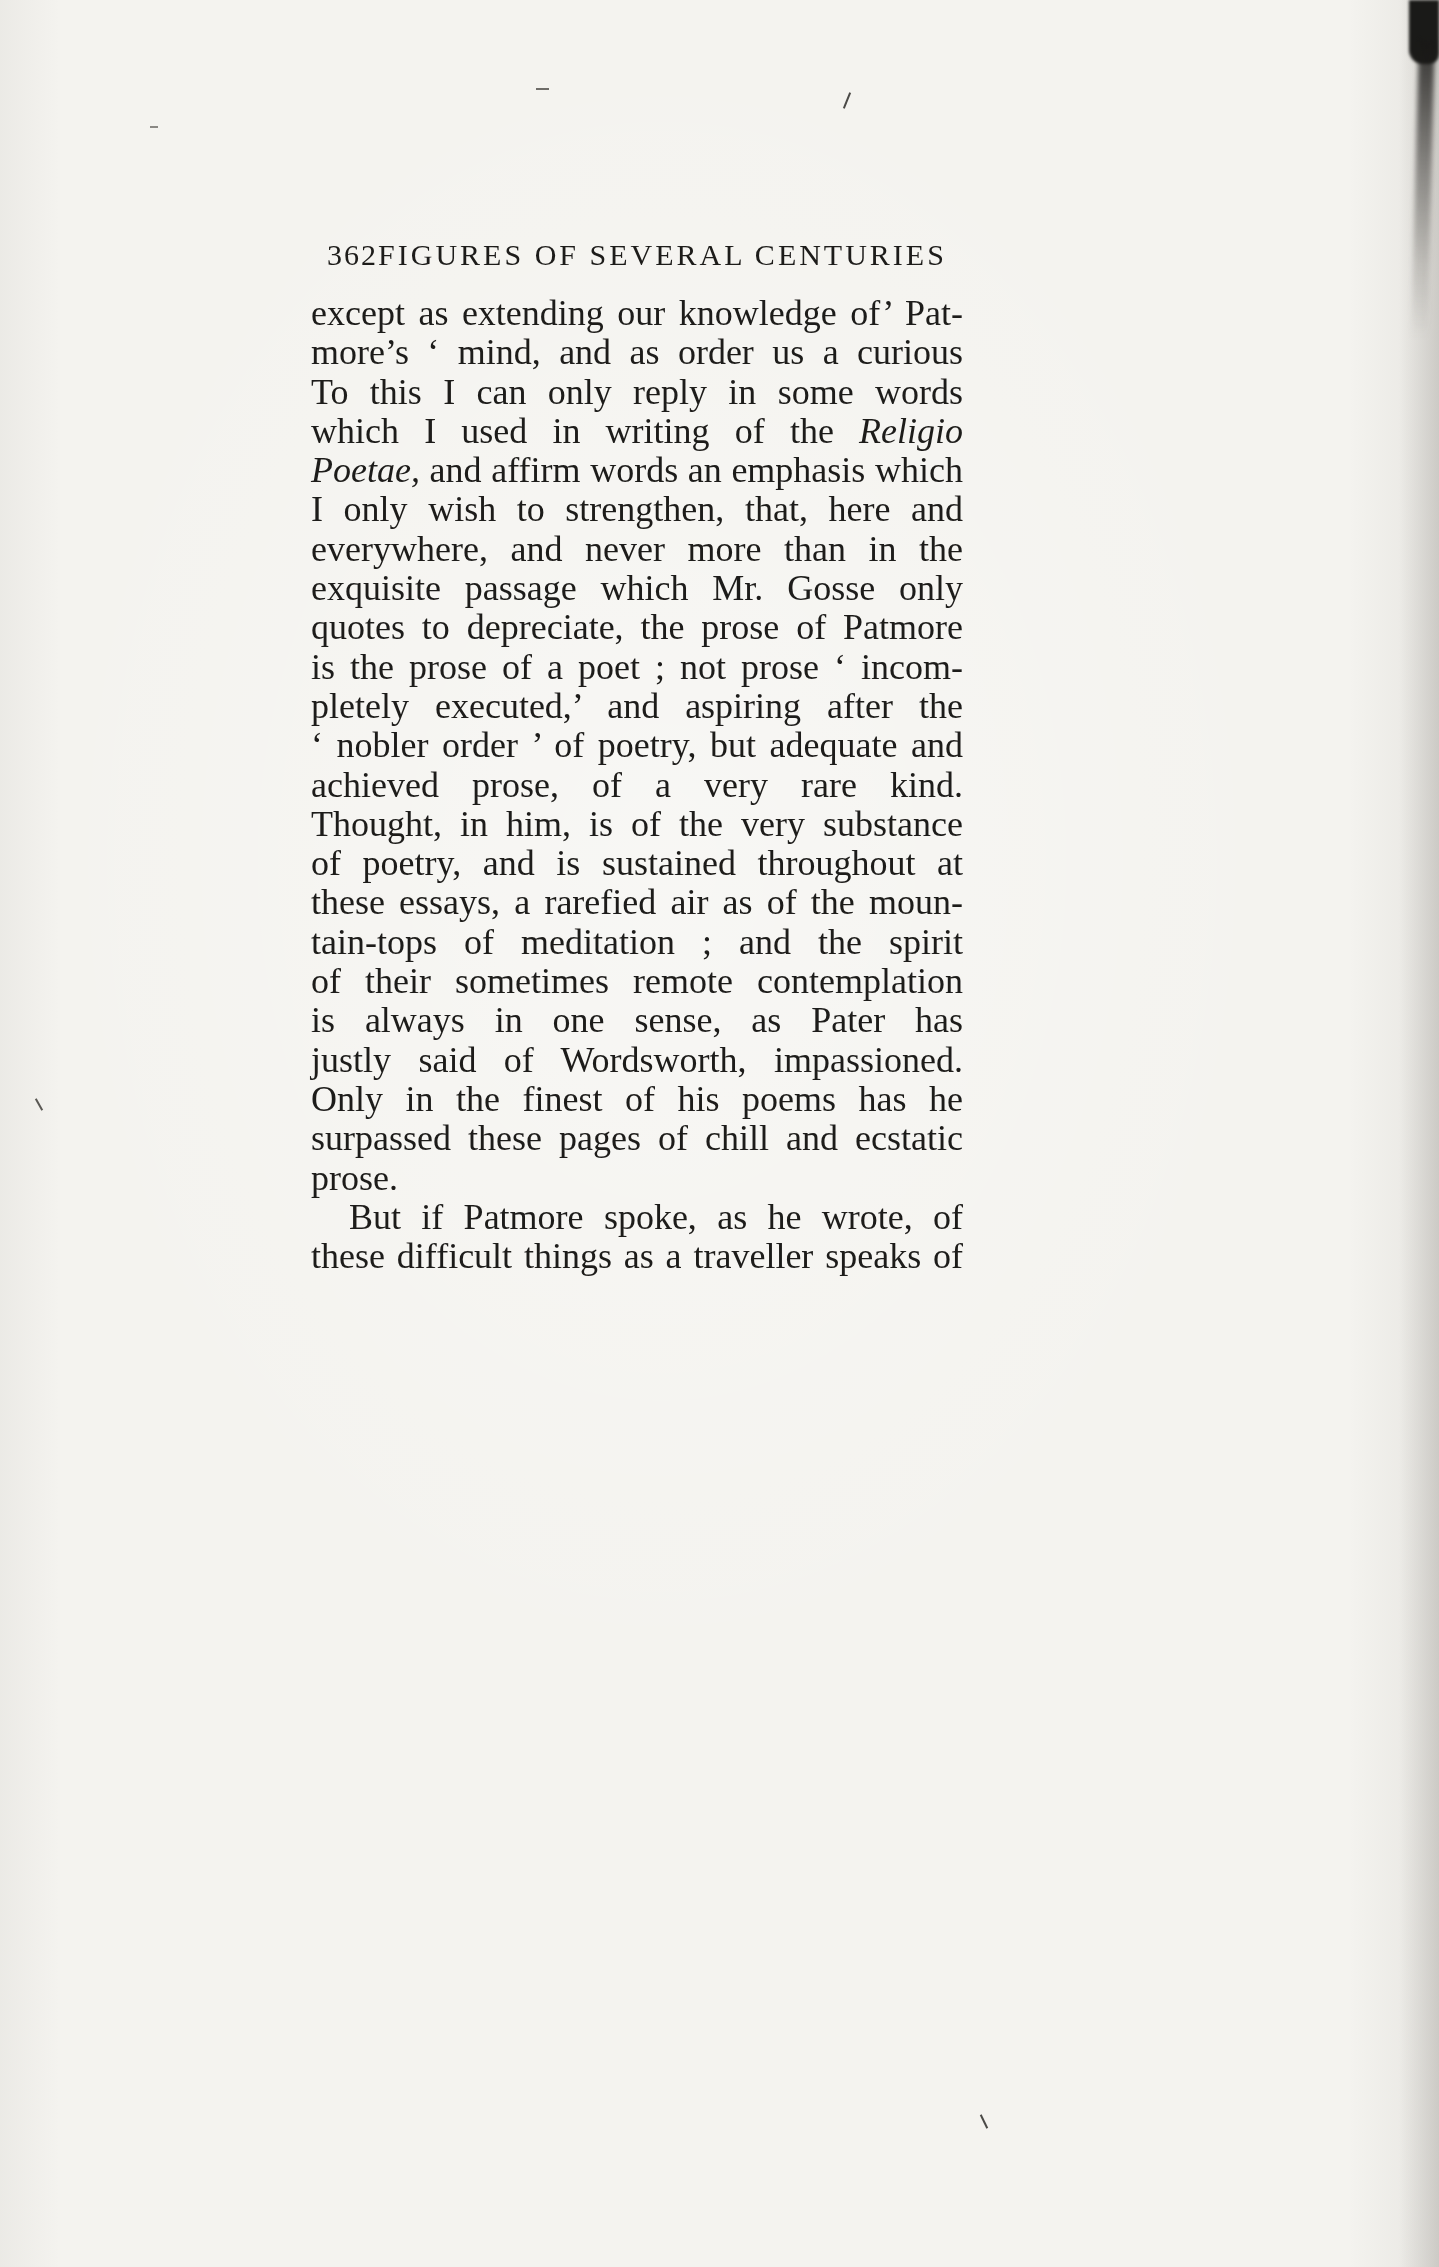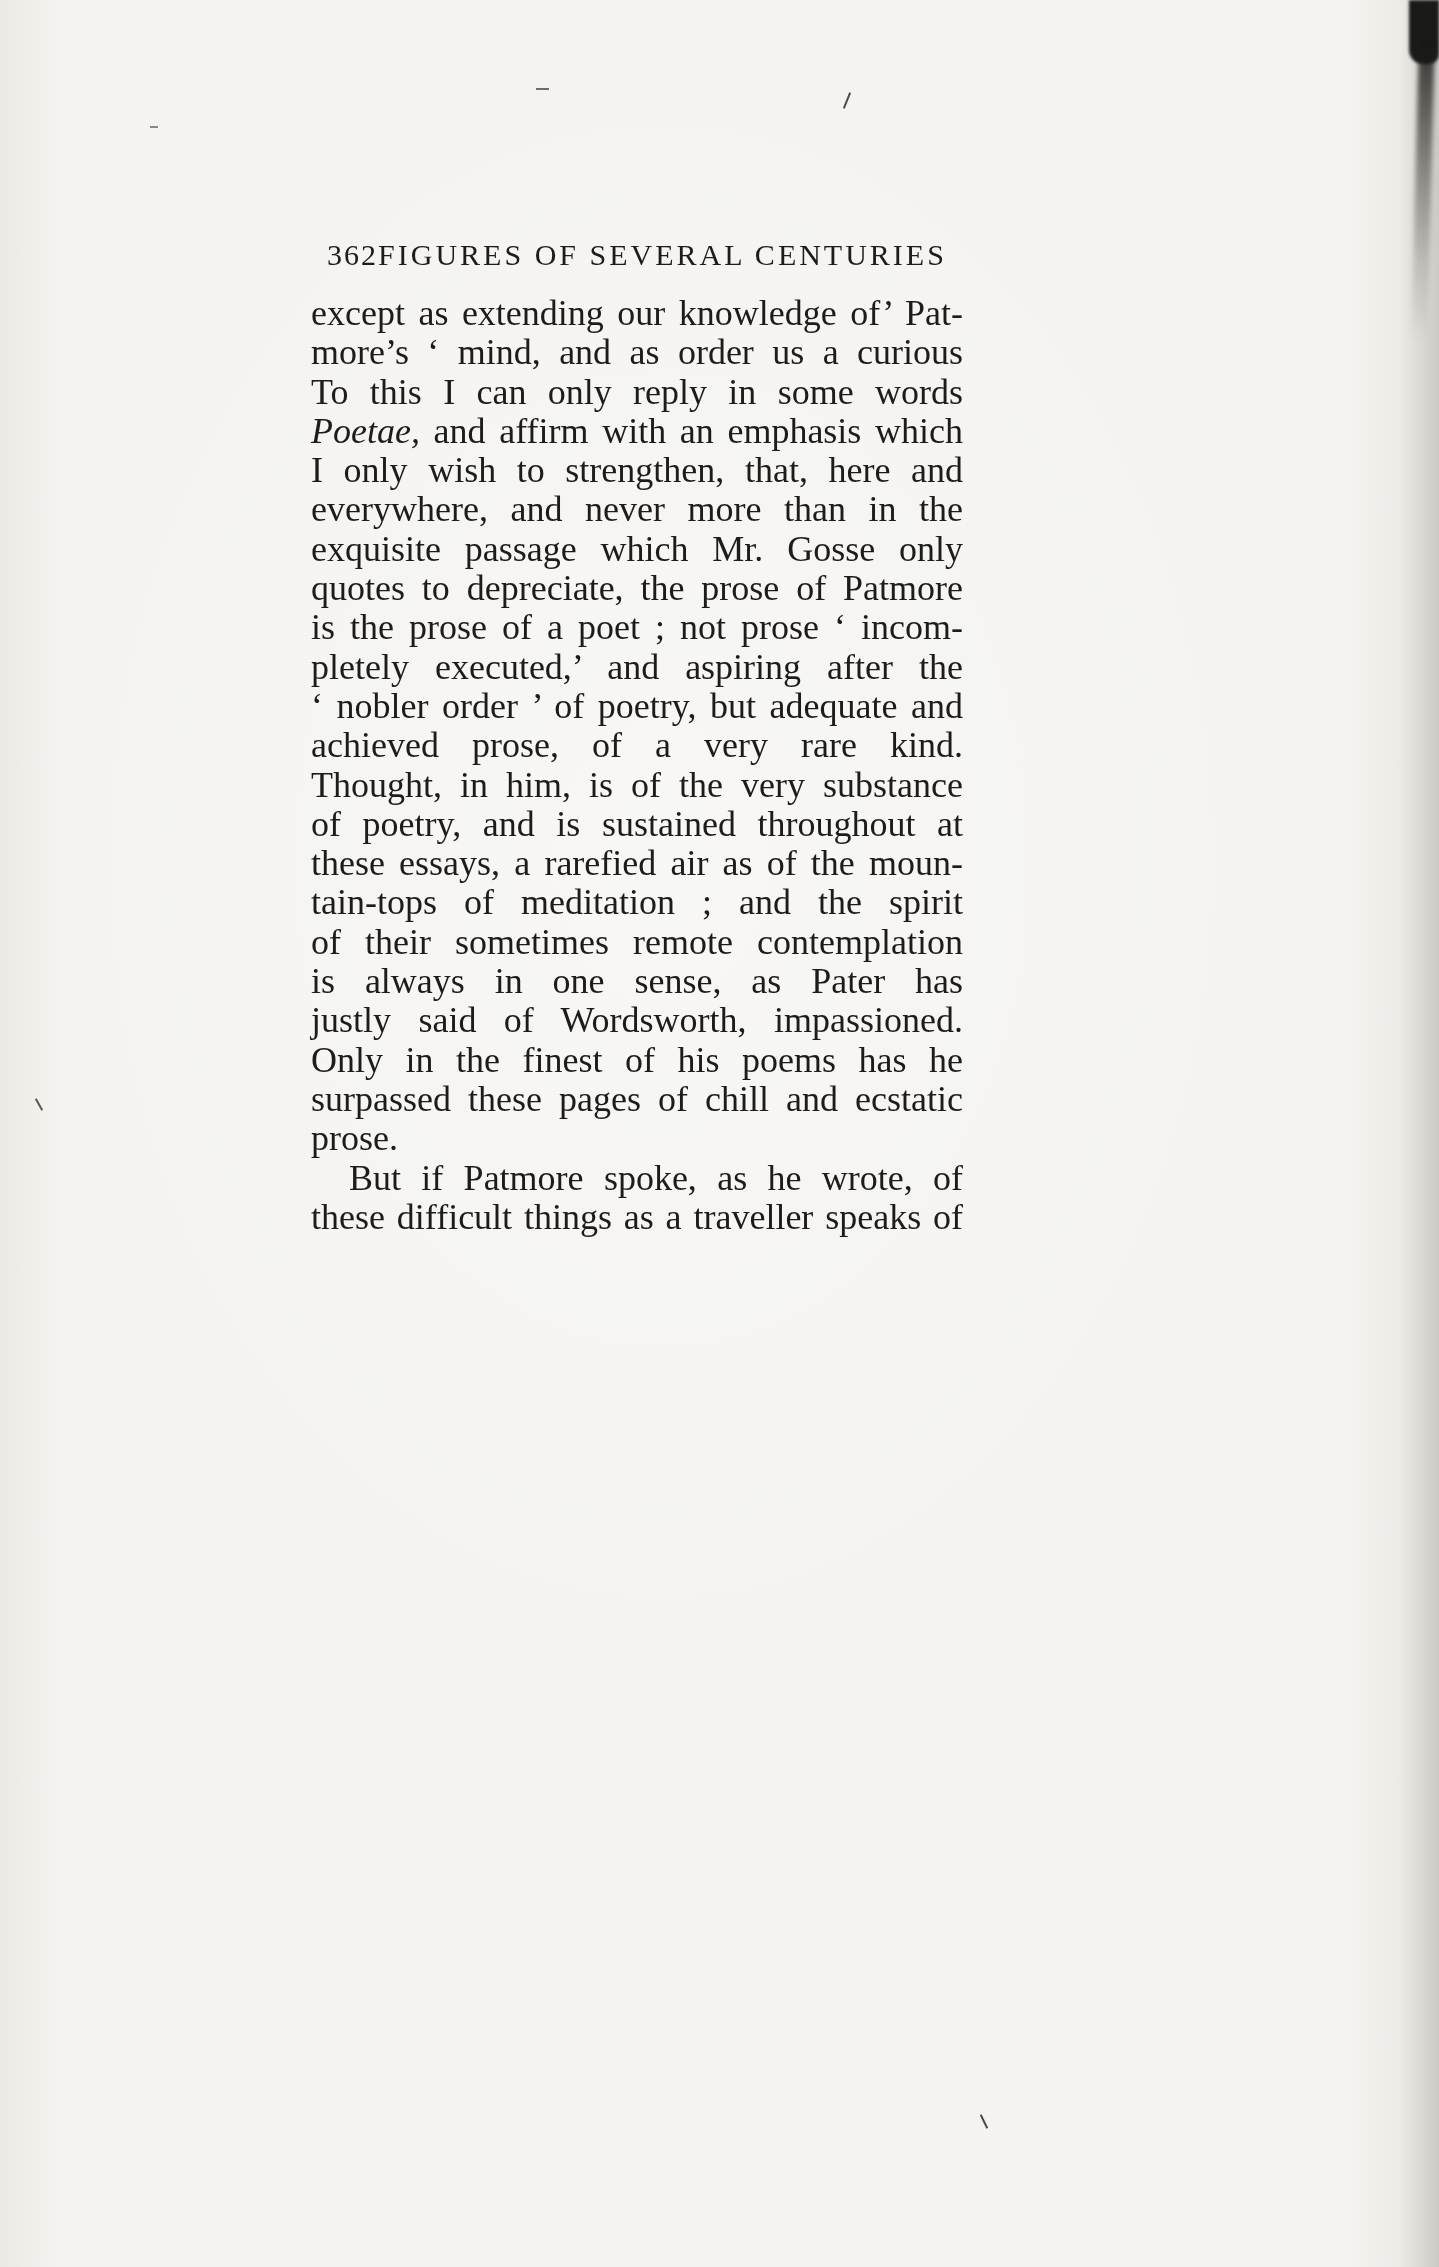--- a/index.html
+++ b/index.html
@@ -96,21 +96,22 @@
 
 <div class="page-content" style="color: rgb(29, 28, 26);">
   <div class="header">
     <span class="pagenum">362</span>
     <span class="title">FIGURES OF SEVERAL CENTURIES</span>
   </div>
   <div class="text-block" id="text-block">
       <div class="line"><span>except as extending our knowledge of’ Pat-</span></div>
       <div class="line"><span>more’s ‘ mind, and as order us a curious</span></div>
       <div class="line"><span>To this I can only reply in some words</span></div>
-      <div class="line"><span class="italic">Poetae,</span><span> and affirm with an emphasis which</span></div>
+      <div class="line"><span>which I used in writing of the </span><span class="italic">Religio</span></div>
+      <div class="line"><span class="italic">Poetae,</span><span> and affirm words an emphasis which</span></div>
       <div class="line"><span>I only wish to strengthen, that, here and</span></div>
       <div class="line"><span>everywhere, and never more than in the</span></div>
       <div class="line"><span>exquisite passage which Mr. Gosse only</span></div>
       <div class="line"><span>quotes to depreciate, the prose of Patmore</span></div>
       <div class="line"><span>is the prose of a poet ; not prose ‘ incom-</span></div>
       <div class="line"><span>pletely executed,’ and aspiring after the</span></div>
       <div class="line"><span>‘ nobler order ’ of poetry, but adequate and</span></div>
       <div class="line"><span>achieved prose, of a very rare kind.</span></div>
       <div class="line"><span>Thought, in him, is of the very substance</span></div>
       <div class="line"><span>of poetry, and is sustained throughout at</span></div>

